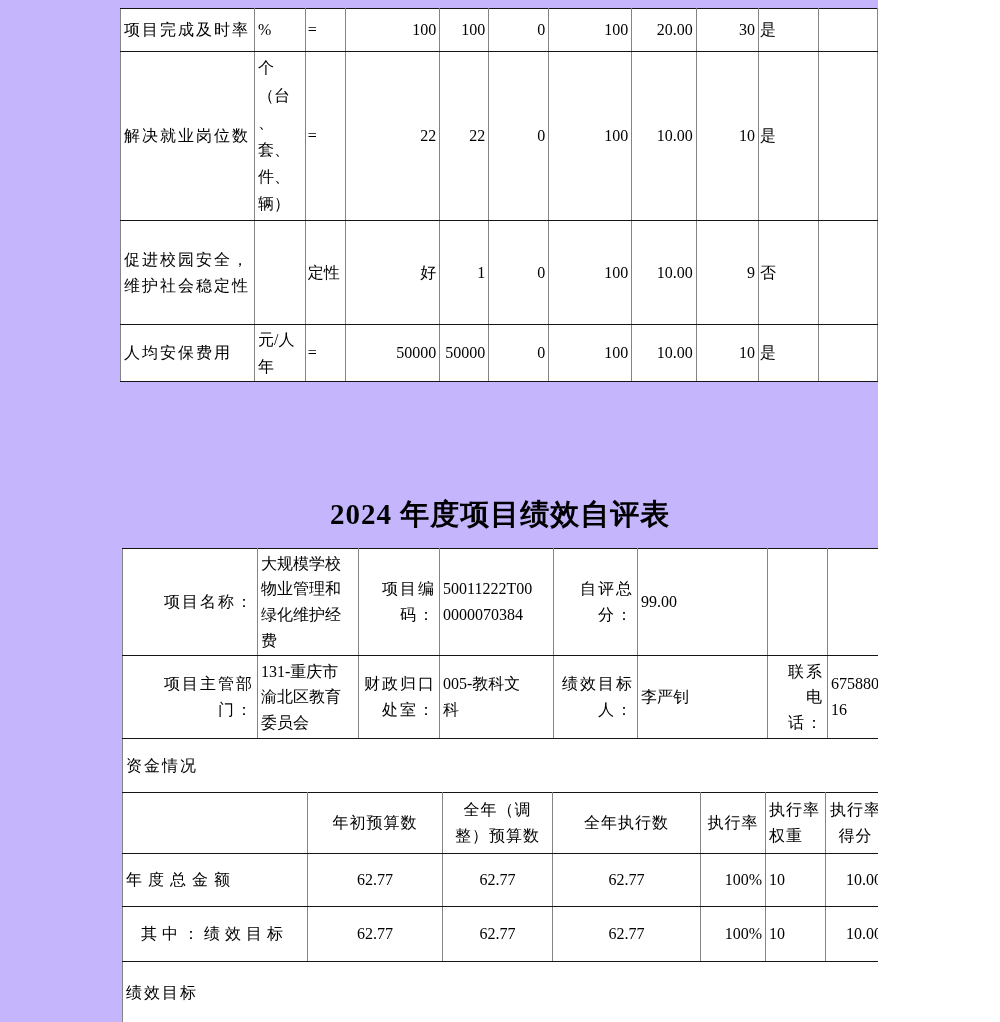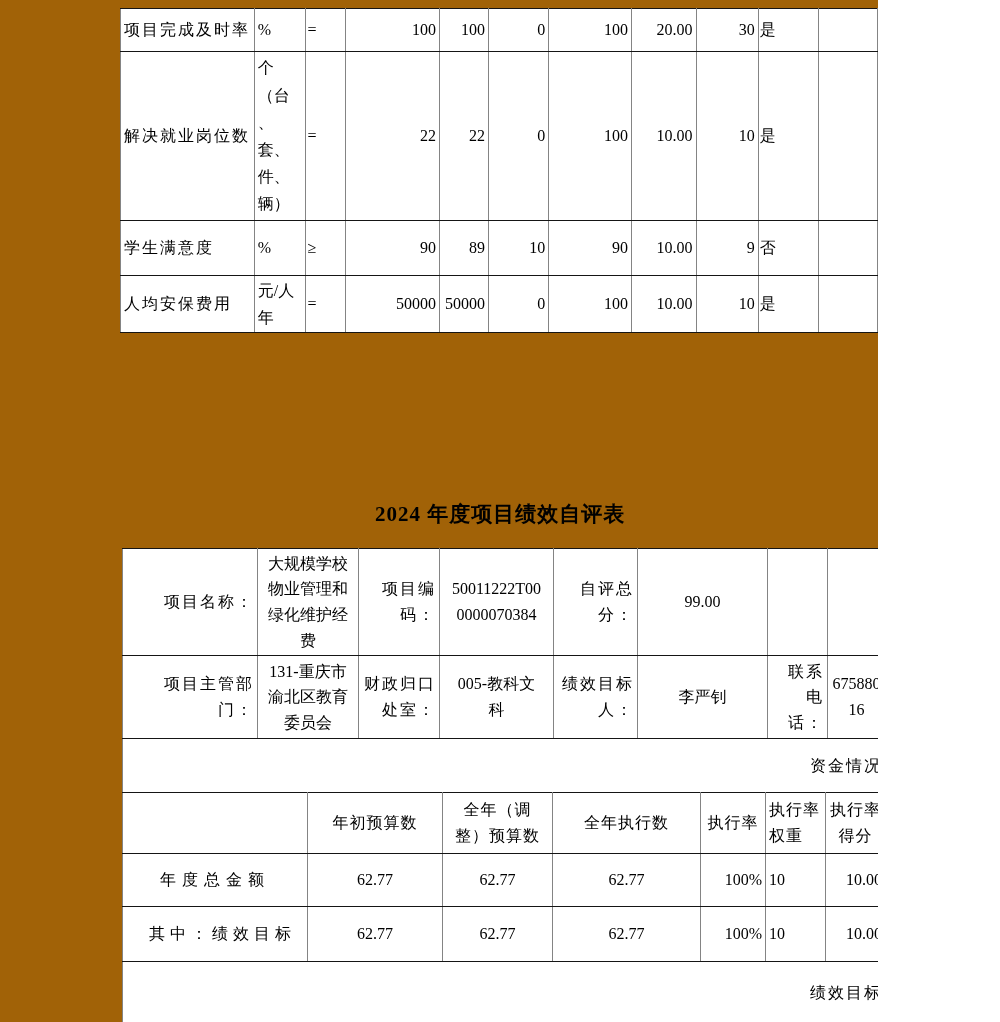--- a/index.html
+++ b/index.html
@@ -6,21 +6,21 @@
     margin: 0;
     padding: 0;
     background: #ffffff;
     font-family: "Liberation Serif", "DejaVu Serif", serif;
     color: #000;
   }
   .sheet {
     position: relative;
     width: 878px;
     height: 1022px;
-    background: #a16207;
+    background: #c4b5fd;
     overflow: hidden;
   }
   table.t {
     border-collapse: collapse;
     table-layout: fixed;
   }
   table.t td {
     border-top: 1px solid #151515;
     border-bottom: 1px solid #151515;
     border-left: 1px solid #848484;
@@ -45,39 +45,39 @@
   .top-table td.c-num  { text-align: right; }
   .top-table td.c-flag { text-align: left; padding-left: 1px; }
   .top-table td.c-note { text-align: left; }
   
   .page-title {
     position: absolute;
     left: 0;
     top: 496px;
     width: 1000px;
     text-align: center;
-    font-size: 21px;
+    font-size: 29px;
     font-weight: bold;
     line-height: 37px;
     letter-spacing: 1px;
   }
   
   .t2wrap {
     position: absolute;
     left: 122px;
     top: 548px;
   }
   .t2wrap table.t { margin-top: -1px; }
   .t2wrap table.t:first-child { margin-top: 0; }
   td.lbl { text-align: right; padding-right: 6px; letter-spacing: 2px; }
-  td.val { text-align: center; }
-  td.sect-cell { text-align: right; letter-spacing: 2px; }
+  td.val { text-align: left; }
+  td.sect-cell { text-align: left; letter-spacing: 2px; }
   .fund-head td { text-align: center; letter-spacing: 1px; }
   .fund-head td.h-weight { text-align: left; }
-  td.f-label { text-align: center; letter-spacing: 6px; padding-left: 22px; margin-left: 28px; }
+  td.f-label { letter-spacing: 6px; padding-left: 22px; margin-left: 28px; }
   td.f-money { text-align: center; }
   td.f-rate  { text-align: right; }
   td.f-weight{ text-align: left; }
   td.f-score { text-align: right; }
   .goals-table td { vertical-align: top; padding-top: 14px; }
 </style>
 </head>
 <body>
 
 <div class="sheet">
@@ -121,28 +121,29 @@
       <td class="c-op">=</td>
       <td class="c-num">22</td>
       <td class="c-num">22</td>
       <td class="c-num">0</td>
       <td class="c-num">100</td>
       <td class="c-num">10.00</td>
       <td class="c-num">10</td>
       <td class="c-flag">是</td>
       <td class="c-note"></td>
     </tr>
-    <tr style="height:55px">
-      <td class="c-name">学生满意度</td>
-      <td class="c-unit">%</td>
-      <td class="c-op">≥</td>
-      <td class="c-num">90</td>
-      <td class="c-num">89</td>
-      <td class="c-num">10</td>
-      <td class="c-num">90</td>
+    <tr style="height:104px">
+      <td class="c-name">促进校园安全，
+维护社会稳定性</td>
+      <td class="c-unit"></td>
+      <td class="c-op">定性</td>
+      <td class="c-num">好</td>
+      <td class="c-num">1</td>
+      <td class="c-num">0</td>
+      <td class="c-num">100</td>
       <td class="c-num">10.00</td>
       <td class="c-num">9</td>
       <td class="c-flag">否</td>
       <td class="c-note"></td>
     </tr>
     <tr style="height:54px">
       <td class="c-name">人均安保费用</td>
       <td class="c-unit">元/人
 年</td>
       <td class="c-op">=</td>

